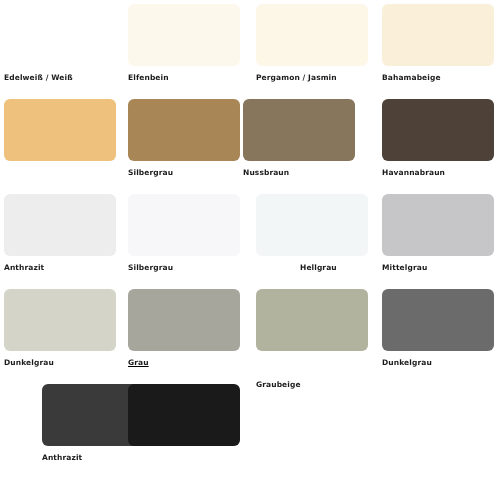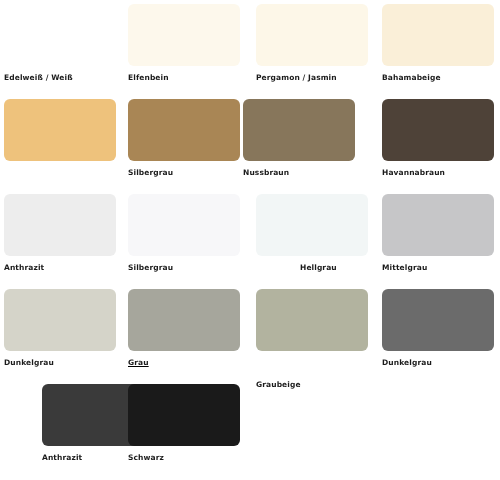--- a/index.html
+++ b/index.html
@@ -118,15 +118,14 @@
     <div class="swatch-cell" style="left: 382px; top: 289px;">
       <div class="swatch-chip" style="width: 112px; height: 62px; border-radius: 6px; background: rgb(107, 107, 107);"></div>
       <div class="swatch-label" style="color: rgb(27, 27, 27);">Dunkelgrau</div>
     </div>
     <div class="swatch-cell" style="left: 4px; top: 384px; padding-left: 38px;">
       <div class="swatch-chip" style="width: 112px; height: 62px; border-radius: 6px; background: rgb(58, 58, 58);"></div>
       <div class="swatch-label" style="color: rgb(27, 27, 27);">Anthrazit</div>
     </div>
     <div class="swatch-cell" style="left: 128px; top: 384px;">
       <div class="swatch-chip" style="width: 112px; height: 62px; border-radius: 6px; background: rgb(26, 26, 26);"></div>
-      <div class="swatch-label" style="color: rgb(27, 27, 27);">Schwarz</div>
     </div>
   </div>
 
 </body></html>

